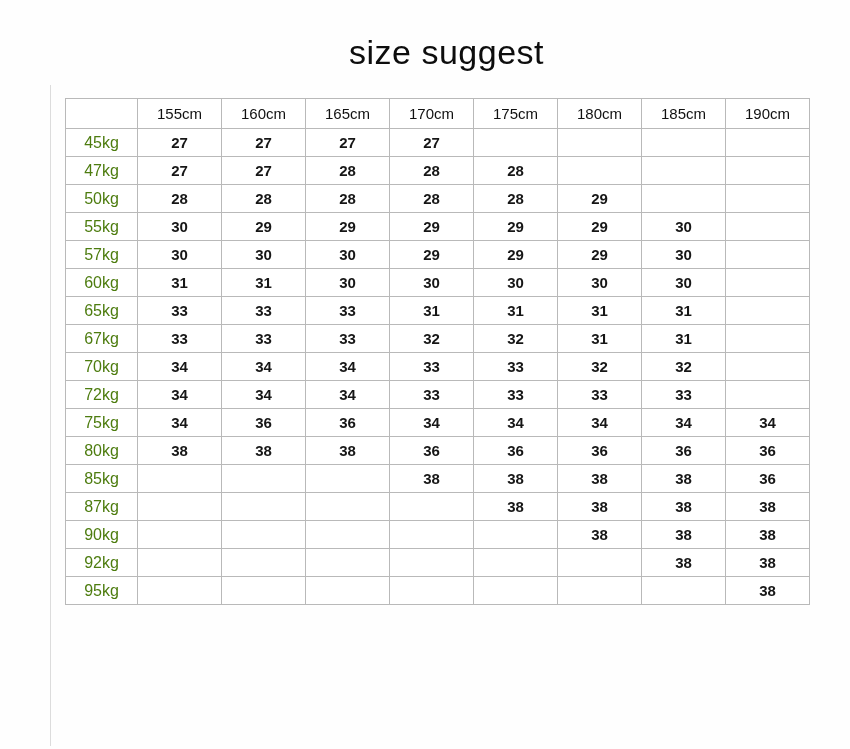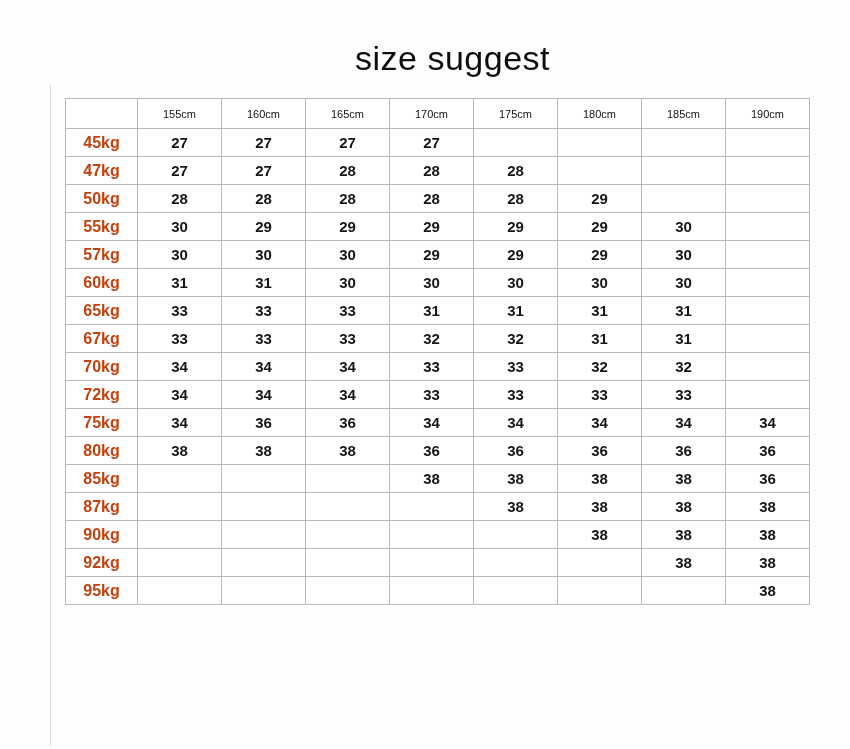--- a/index.html
+++ b/index.html
@@ -21,21 +21,21 @@
     top: 85px;
     width: 1px;
     height: 661px;
     background: #dcdcdc;
   }
   .page-title {
     position: absolute;
     top: 24px;
     left: 65px;
     width: 745px;
-    margin: 15px;
+    margin: 9px;
     text-align: center;
     font-size: 34px;
     font-weight: 400;
     color: #0d0d0d;
     letter-spacing: 0.5px;
   }
   table.size-table {
     position: absolute;
     left: 65px;
     top: 98px;
@@ -47,29 +47,29 @@
     border: 1px solid #b9b9b9;
     padding: 0;
     text-align: center;
     vertical-align: middle;
     background: #ffffff;
     overflow: hidden;
     white-space: nowrap;
   }
   .size-table thead th {
     height: 29px;
-    font-size: 11px;
+    font-size: 15px;
     font-weight: 400;
     color: #111111;
   }
   .size-table tbody th {
     height: 27px;
     font-size: 16px;
-    font-weight: 700;
-    color: #c2410c;
+    font-weight: 400;
+    color: #4d7c0f;
   }
   .size-table tbody td {
     height: 27px;
     font-size: 15px;
     font-weight: 700;
     color: #161616;
   }
   col.rowhead-col { width: 72px; }
 </style>
 </head>

